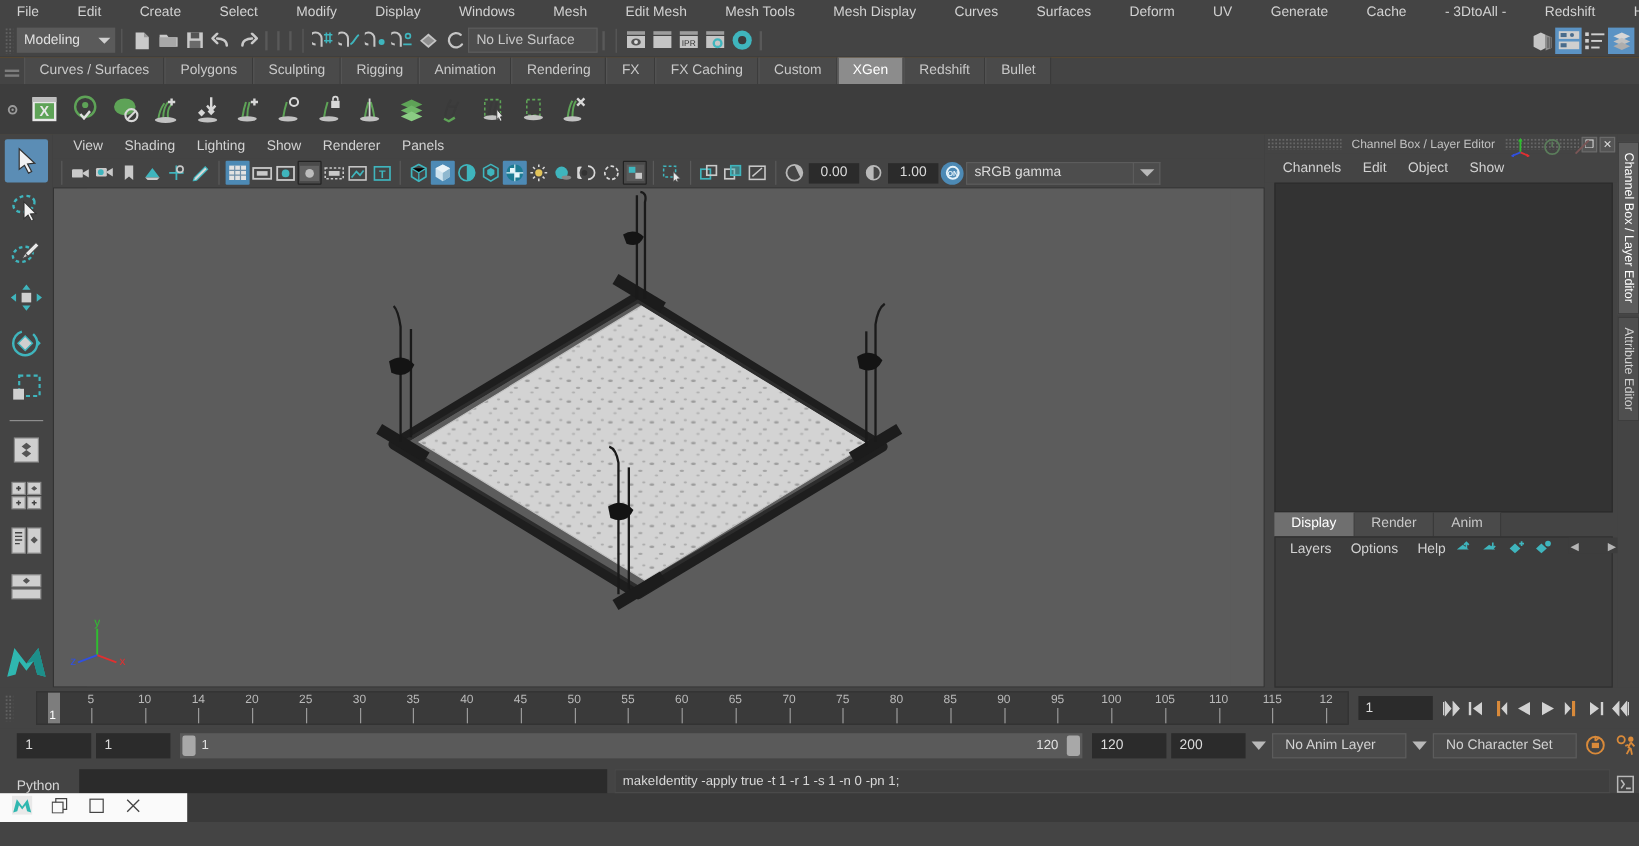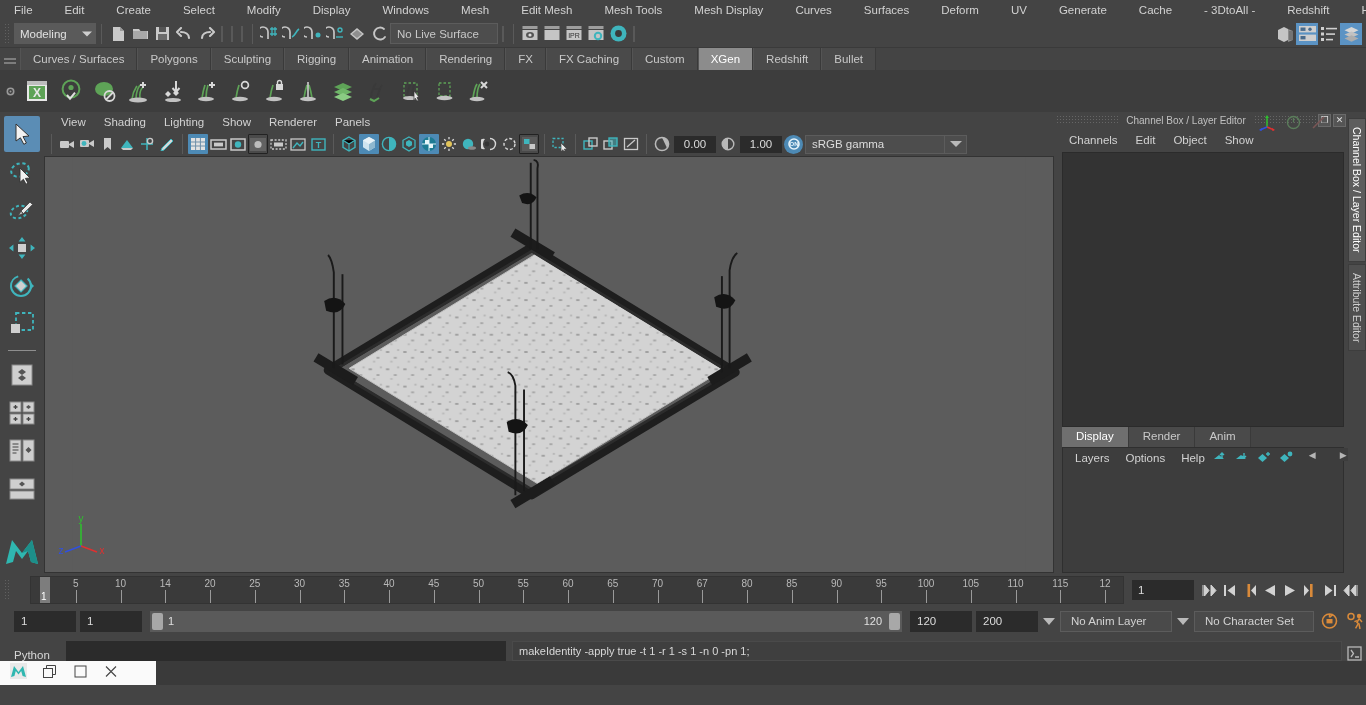--- a/index.html
+++ b/index.html
@@ -1066,21 +1066,21 @@
         <div class="ticklabel" style="left: 447.541px;">50</div>
         <div class="tick" style="left: 492.295px;"></div>
         <div class="ticklabel" style="left: 492.295px;">55</div>
         <div class="tick" style="left: 537.049px;"></div>
         <div class="ticklabel" style="left: 537.049px;">60</div>
         <div class="tick" style="left: 581.803px;"></div>
         <div class="ticklabel" style="left: 581.803px;">65</div>
         <div class="tick" style="left: 626.557px;"></div>
         <div class="ticklabel" style="left: 626.557px;">70</div>
         <div class="tick" style="left: 671.311px;"></div>
-        <div class="ticklabel" style="left: 671.311px;">67</div>
+        <div class="ticklabel" style="left: 671.311px;">75</div>
         <div class="tick" style="left: 716.066px;"></div>
         <div class="ticklabel" style="left: 716.066px;">80</div>
         <div class="tick" style="left: 760.82px;"></div>
         <div class="ticklabel" style="left: 760.82px;">85</div>
         <div class="tick" style="left: 805.574px;"></div>
         <div class="ticklabel" style="left: 805.574px;">90</div>
         <div class="tick" style="left: 850.328px;"></div>
         <div class="ticklabel" style="left: 850.328px;">95</div>
         <div class="tick" style="left: 895.082px;"></div>
         <div class="ticklabel" style="left: 895.082px;">100</div>

